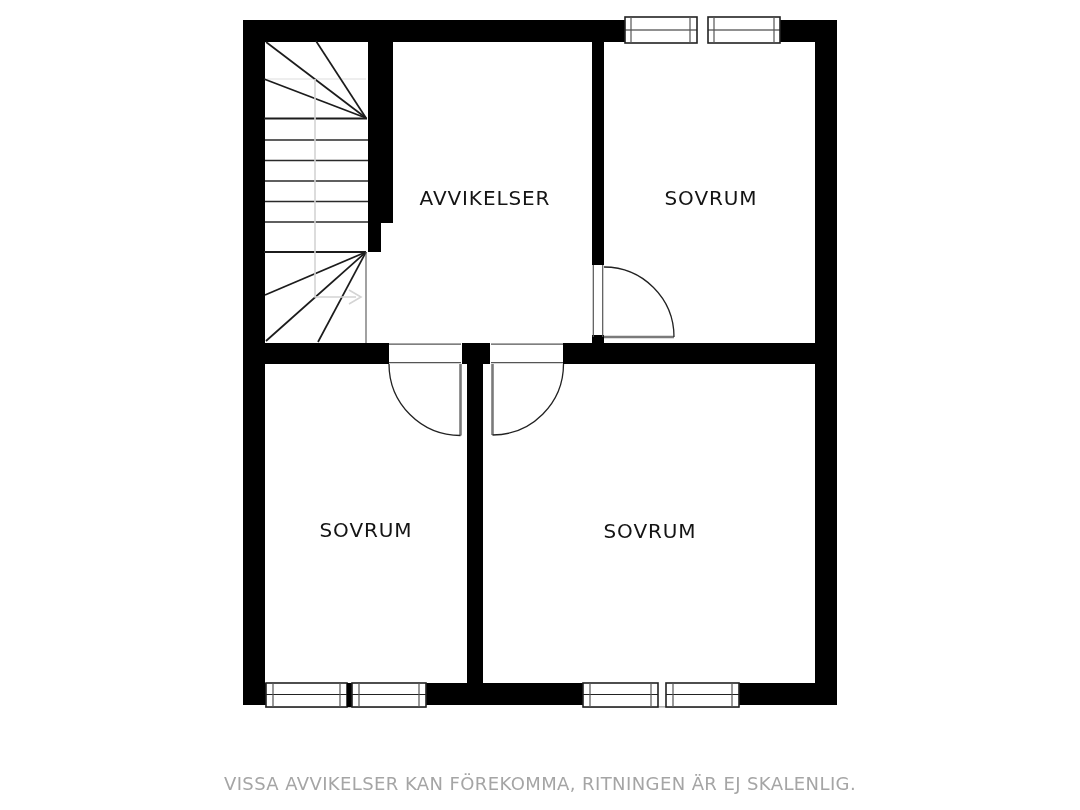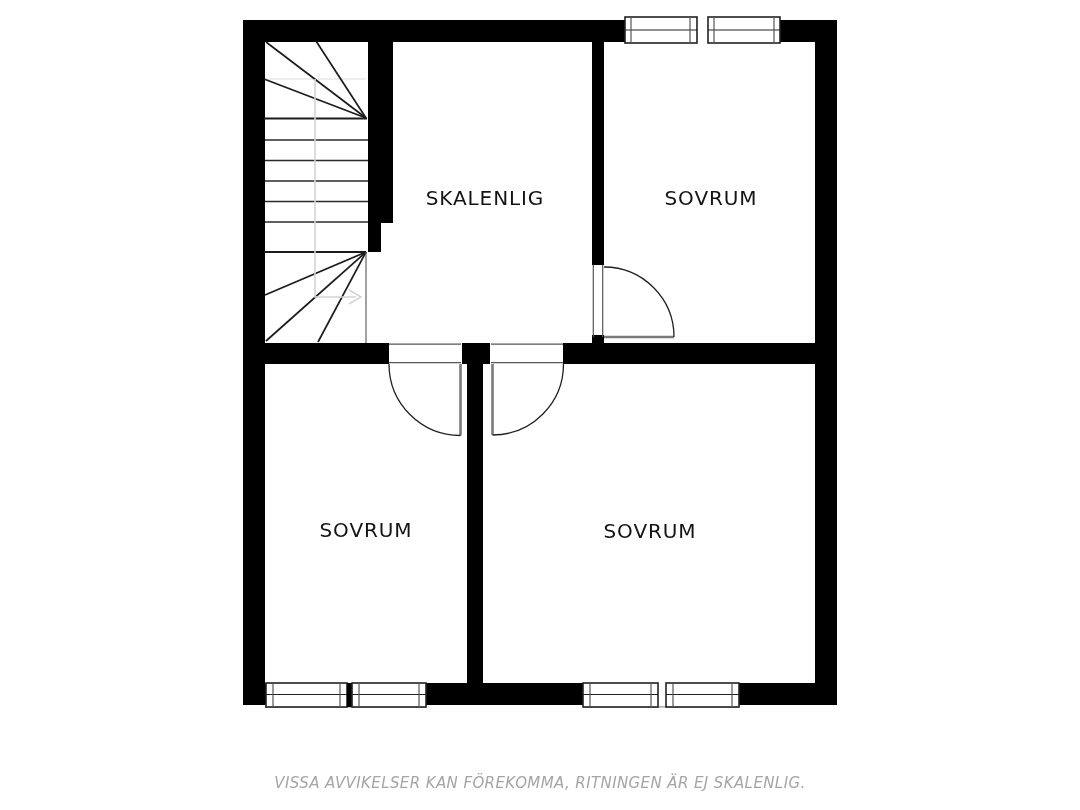--- a/index.html
+++ b/index.html
@@ -35,21 +35,21 @@
   .guide{stroke:var(--guide);stroke-width:1.1;fill:none;}
   .door-frame{stroke:var(--frame);stroke-width:1.2;fill:none;}
   .door-leaf{stroke:var(--door-leaf);stroke-width:2.6;fill:none;}
   .door-arc{stroke:var(--door-arc);stroke-width:1.3;fill:none;}
   .room-label{
     position:absolute;transform:translate(-50%,-50%);
     font-size:20px;letter-spacing:0.9px;color:var(--label);white-space:nowrap;
   }
   .caption{
     position:absolute;transform:translate(-50%,-50%);
-    font-size:15px;letter-spacing:0.4px;color:var(--caption);white-space:nowrap;font-style:italic;
+    font-size:18px;letter-spacing:0.4px;color:var(--caption);white-space:nowrap;
   }
 </style>
 </head>
 <body>
 
 <div class="stage">
 
   <svg class="plan-svg" width="1080" height="810" viewBox="0 0 1080 810">
 
     <g>
@@ -150,21 +150,21 @@
     </g>
 
     <g>
       <line class="door-frame" x1="491" y1="344.2" x2="563" y2="344.2"></line>
       <line class="door-frame" x1="491" y1="362.6" x2="563" y2="362.6"></line>
       <line class="door-leaf" x1="492.5" y1="364" x2="492.5" y2="435"></line>
       <path class="door-arc" d="M 492.5 435 A 71 71 0 0 0 563.5 364"></path>
     </g>
   </svg>
 
-  <div class="room-label" style="left:485px;top:198px;">SKALENLIG</div>
+  <div class="room-label" style="left:485px;top:198px;">AVVIKELSER</div>
 
   <div class="room-label" style="left:711px;top:198px;">SOVRUM</div>
 
   <div class="room-label" style="left:366px;top:530px;">SOVRUM</div>
 
   <div class="room-label" style="left:650px;top:531px;">SOVRUM</div>
 
   <div class="caption" style="left:540px;top:783px;">VISSA AVVIKELSER KAN FÖREKOMMA, RITNINGEN ÄR EJ SKALENLIG.</div>
 
 </div>

